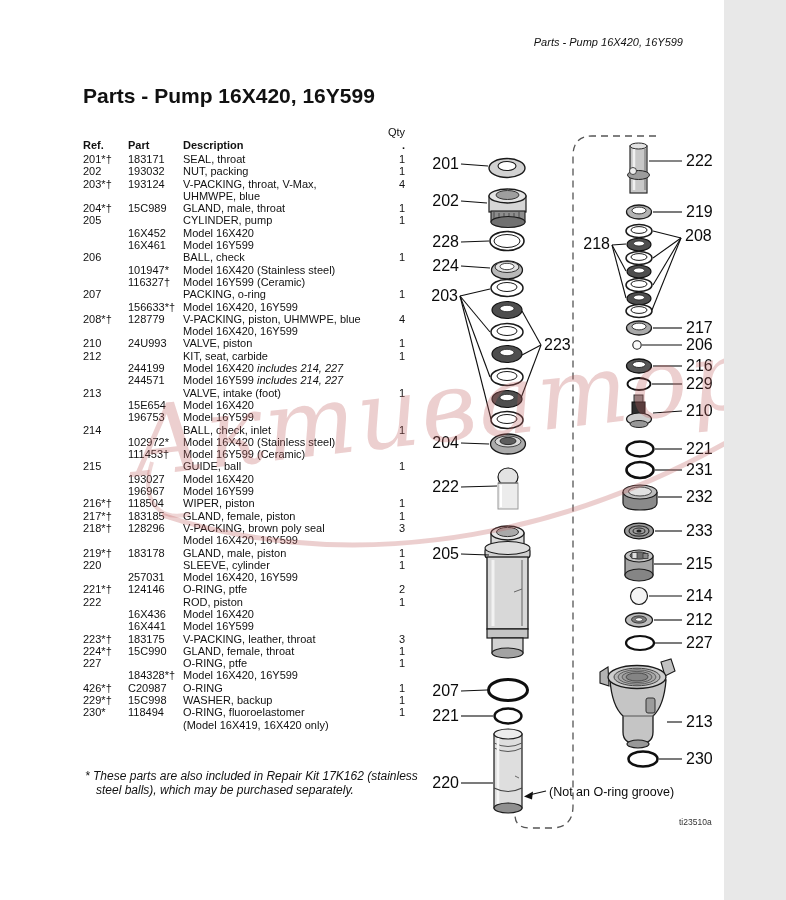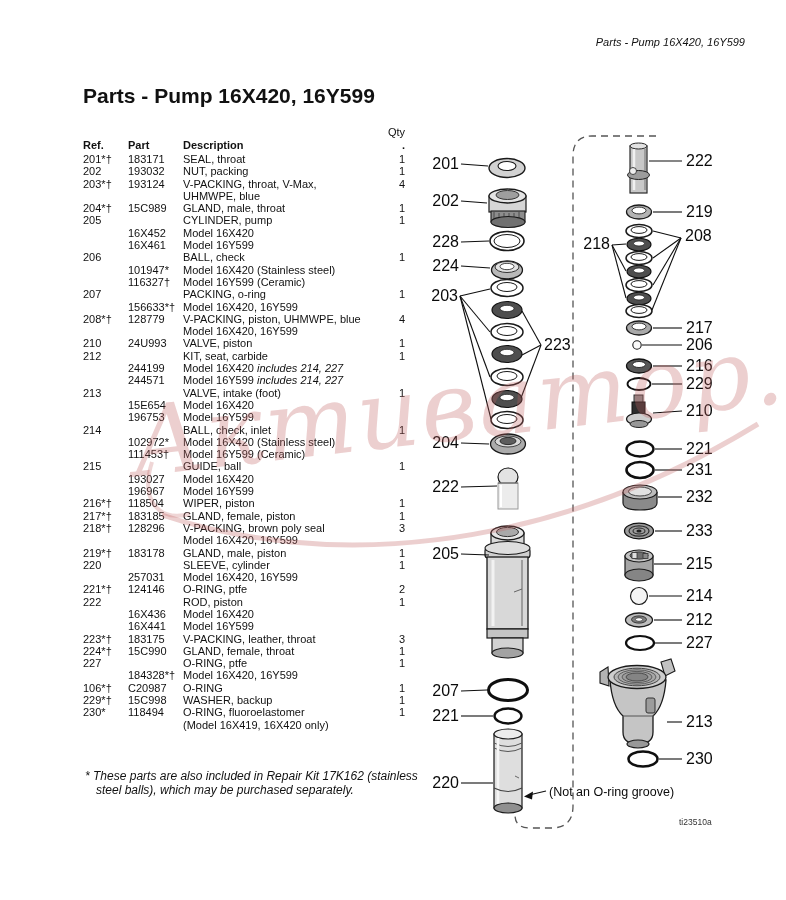--- a/index.html
+++ b/index.html
@@ -1,16 +1,16 @@
 <!DOCTYPE html>
 <html><head>
 <meta charset="utf-8">
 <style>
   html,body{margin:0;padding:0;background:#e8e8e8;}
-  #page{position:relative;width:786px;height:900px;background:#ffffff;overflow:hidden;
+  #page{position:relative;width:724px;height:900px;background:#ffffff;overflow:hidden;
         font-family:"Liberation Sans",sans-serif;color:#111;}
   
   #hdr-right{position:absolute;top:36px;right:41px;font-size:11px;font-style:italic;white-space:nowrap;}
   
   #title{position:absolute;left:83px;top:84px;font-size:21px;font-weight:bold;white-space:nowrap;}
   
   #parts-table{position:absolute;left:83px;top:126px;width:324px;font-size:11px;line-height:12.3px;}
   .th-qty{text-align:right;font-weight:normal;height:13px;padding-right:2px;}
   .th-cols{display:flex;font-weight:bold;height:14px;}
   .c-ref{width:45px;flex:none;}
@@ -304,21 +304,21 @@
           <span class="c-desc"><span>O-RING, ptfe</span></span>
           <span class="c-qty">1</span>
         </div>
         <div class="trow">
           <span class="c-ref"></span>
           <span class="c-part">184328*†</span>
           <span class="c-desc"><span>Model 16X420, 16Y599</span></span>
           <span class="c-qty"></span>
         </div>
         <div class="trow">
-          <span class="c-ref">106*†</span>
+          <span class="c-ref">426*†</span>
           <span class="c-part">C20987</span>
           <span class="c-desc"><span>O-RING</span></span>
           <span class="c-qty">1</span>
         </div>
         <div class="trow">
           <span class="c-ref">229*†</span>
           <span class="c-part">15C998</span>
           <span class="c-desc"><span>WASHER, backup</span></span>
           <span class="c-qty">1</span>
         </div>

